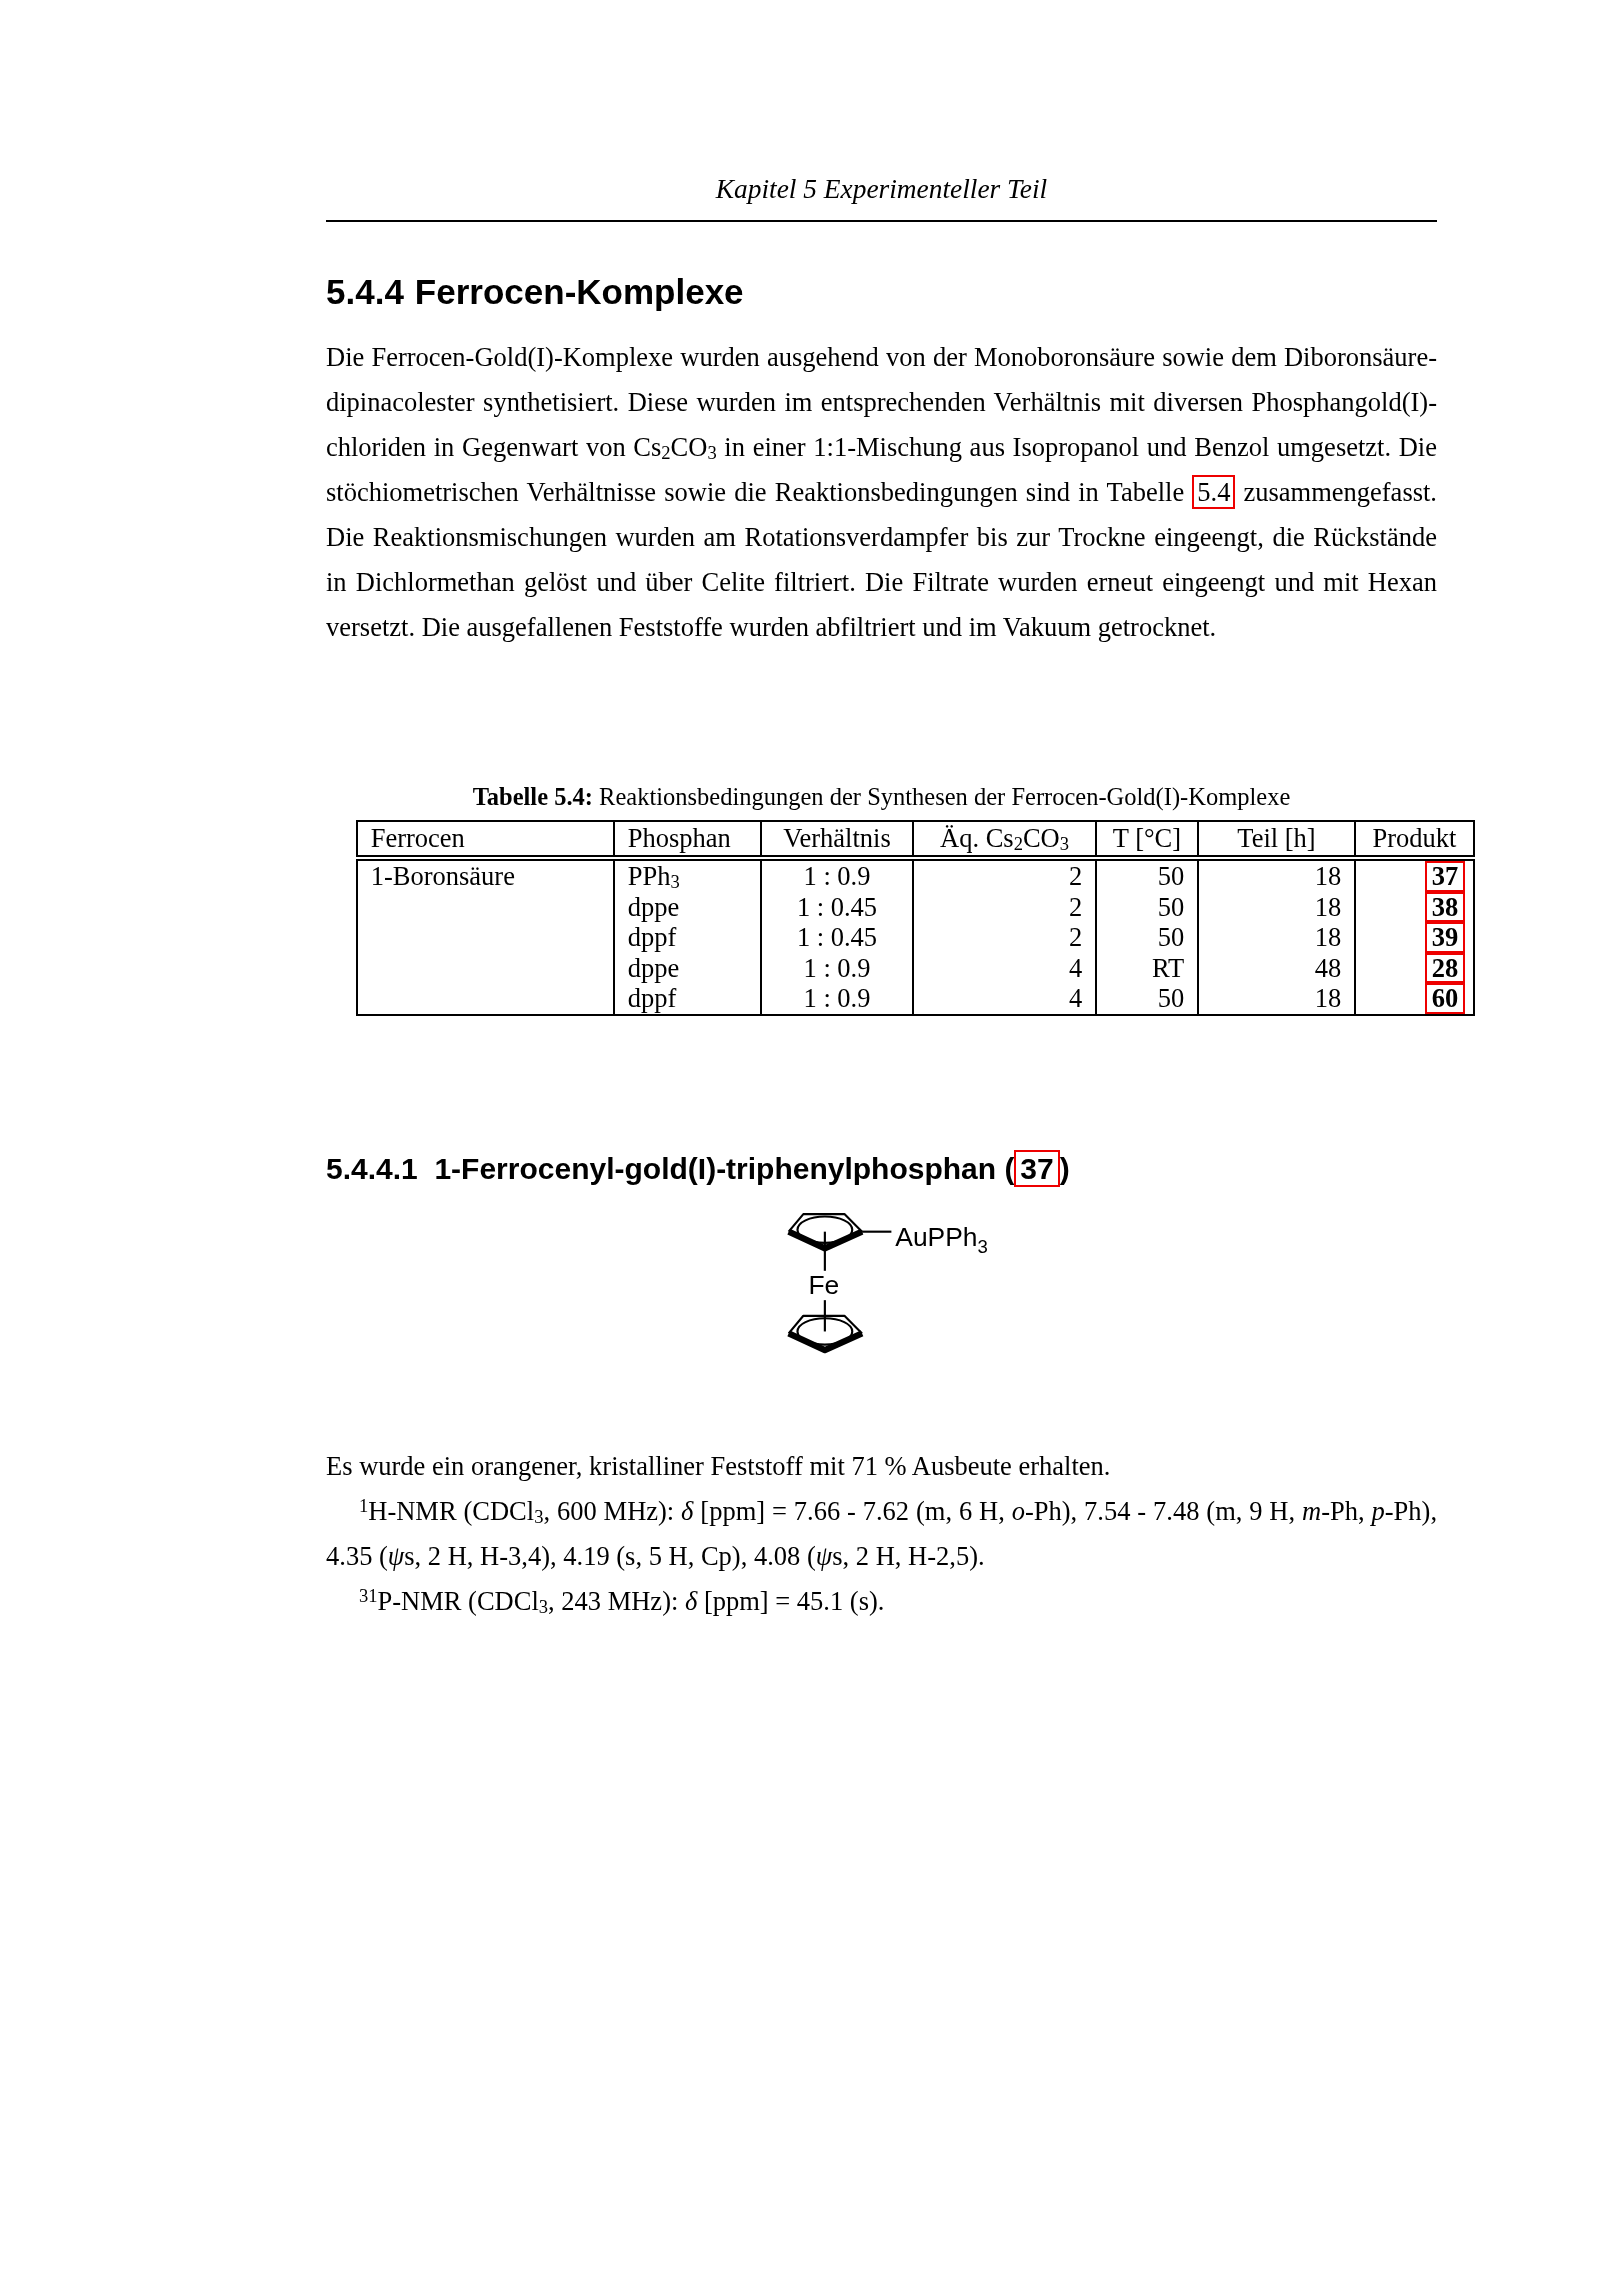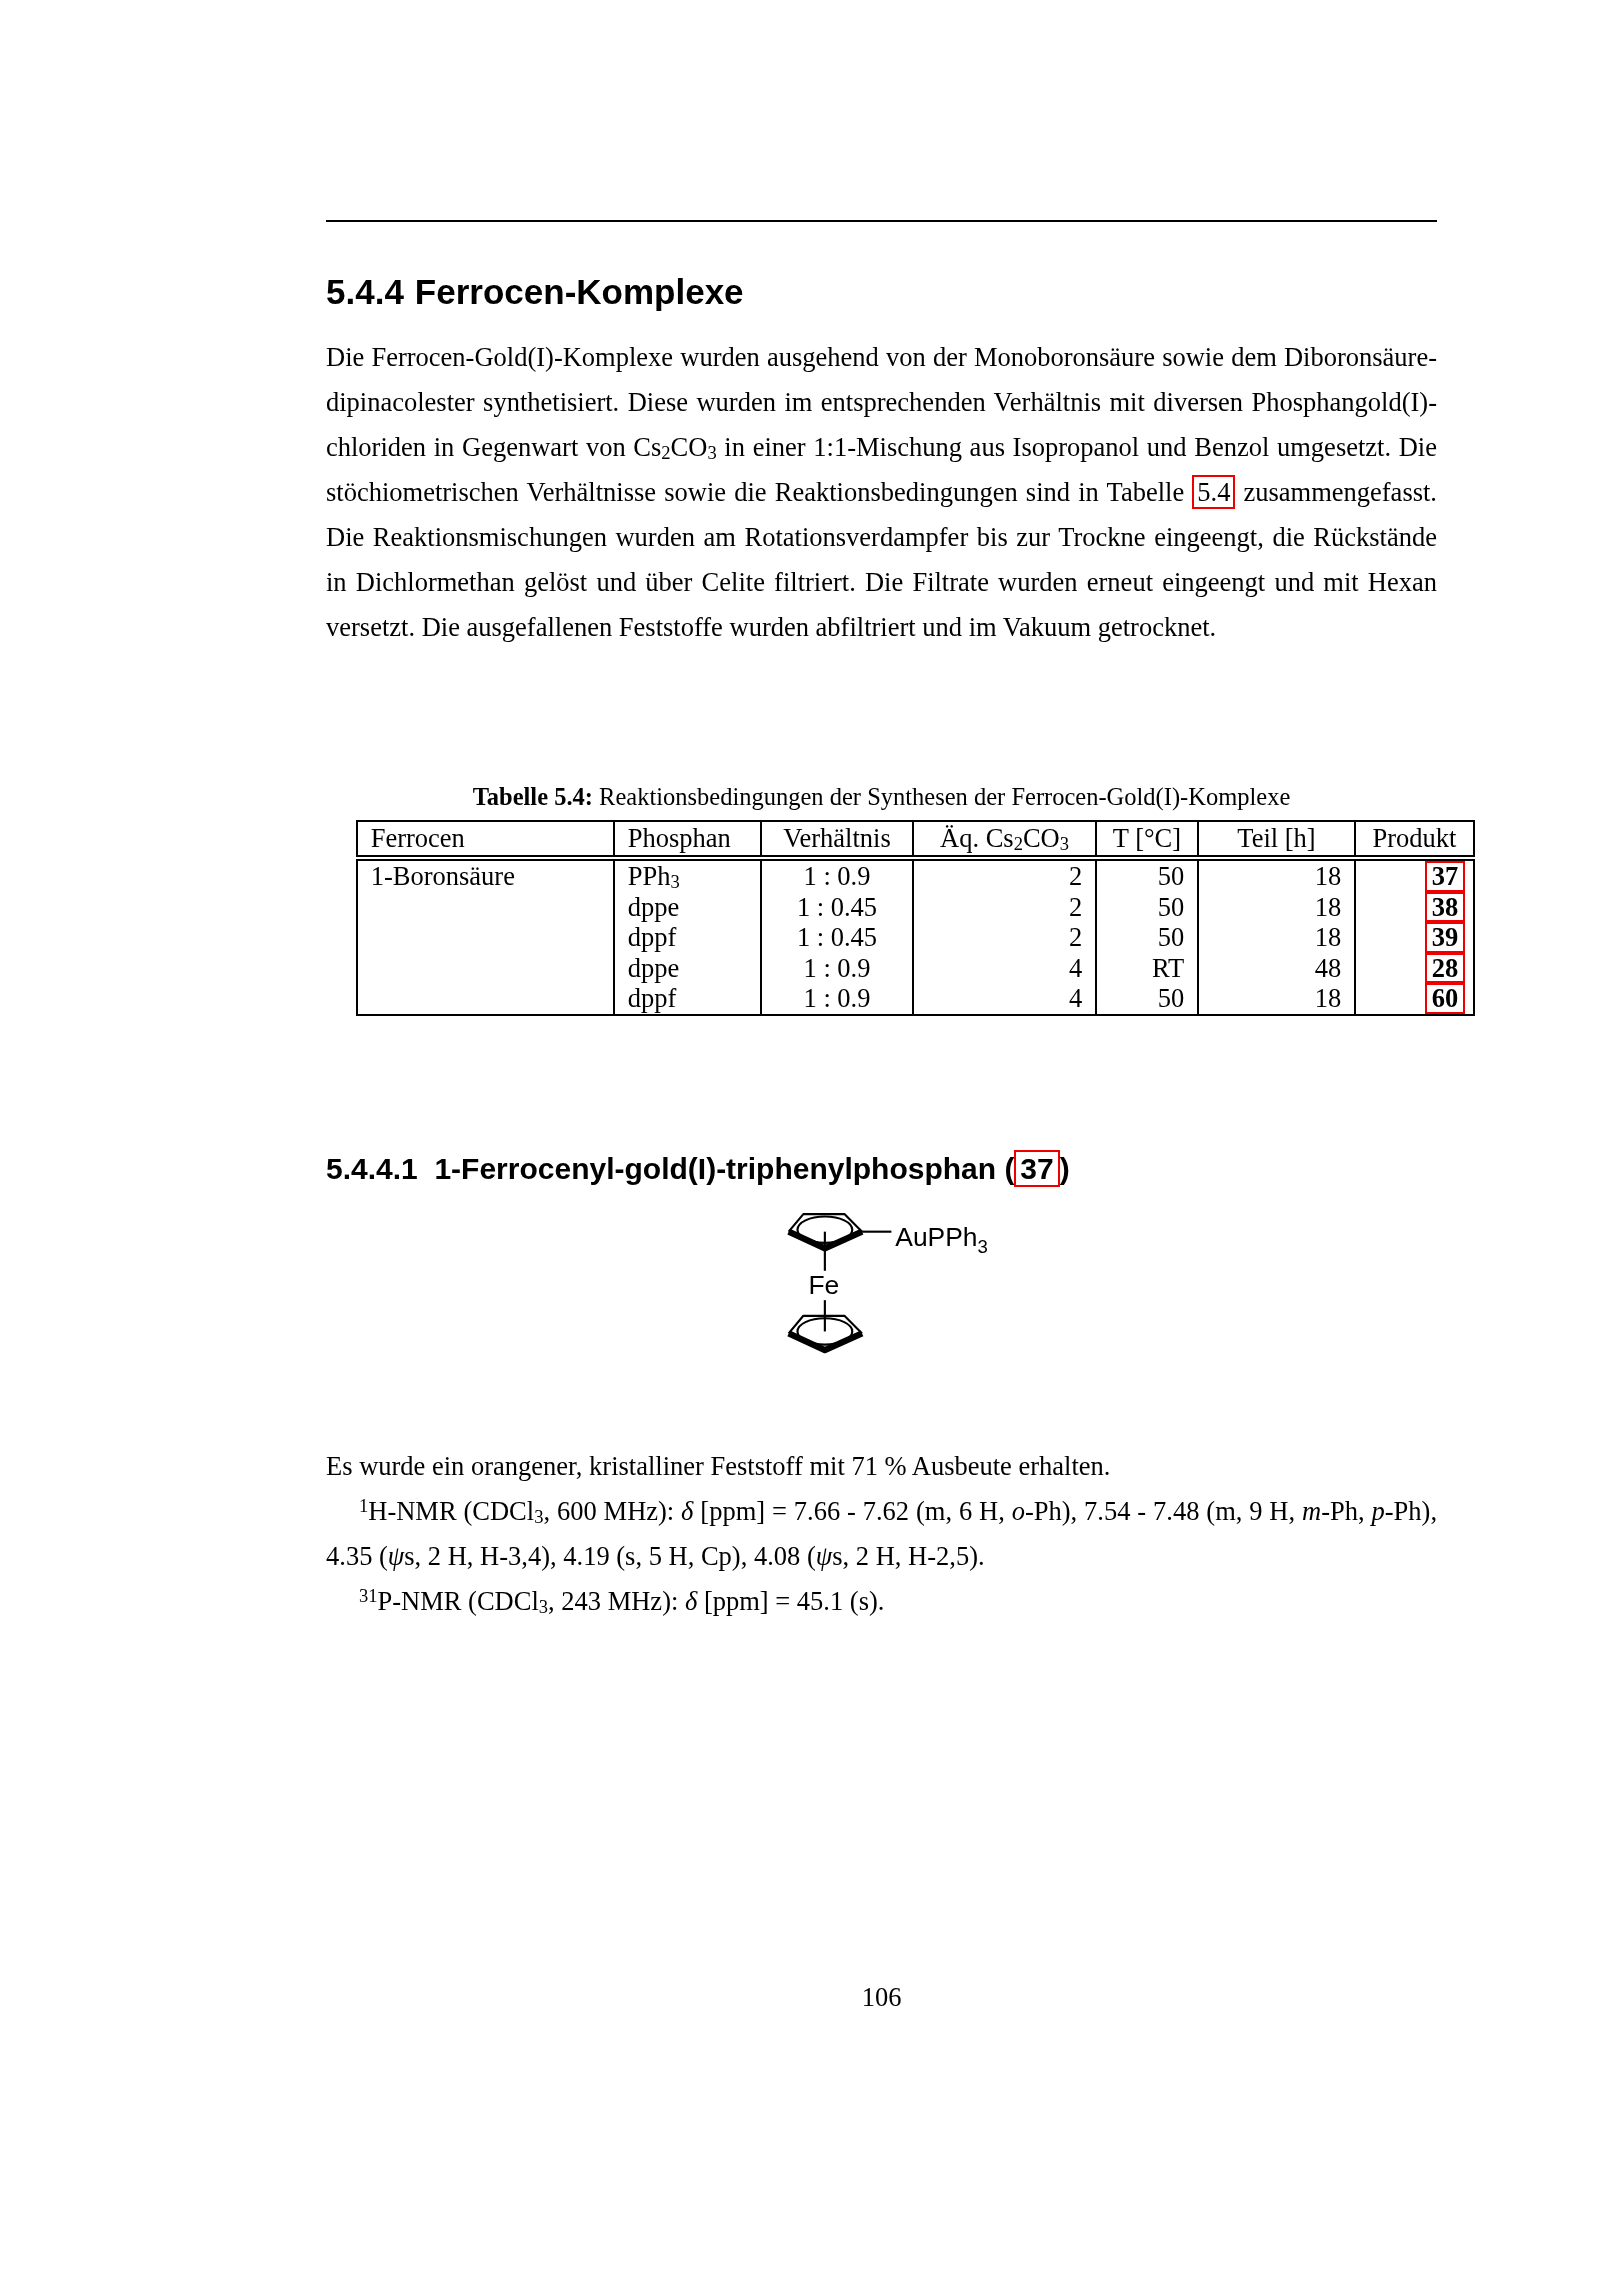--- a/index.html
+++ b/index.html
@@ -86,20 +86,21 @@
   .page-number {
     position:absolute; top:1982px; left:326px; width:1111px;
     text-align:center; font-size:26.5px; line-height:31px;
   }
 </style>
 </head>
 <body>
 
 <div class="page">
 
+  <div class="running-header">Kapitel 5 Experimenteller Teil</div>
   <div class="header-rule"></div>
 
   <div class="section-heading">
     <span class="num">5.4.4</span><span>Ferrocen-Komplexe</span>
   </div>
 
   <div class="intro">Die Ferrocen-Gold(I)-Komplexe wurden ausgehend von der Monoboronsäure sowie dem Diboronsäure-dipinacolester synthetisiert. Diese wurden im entsprechenden Verhältnis mit diversen Phosphangold(I)-chloriden in Gegenwart von Cs<sub>2</sub>CO<sub>3</sub> in einer 1:1-Mischung aus Isopropanol und Benzol umgesetzt. Die stöchiometrischen Verhältnisse sowie die Reaktionsbedingungen sind in Tabelle <span class="redbox">5.4</span> zusammengefasst. Die Reaktionsmischungen wurden am Rotationsverdampfer bis zur Trockne eingeengt, die Rückstände in Dichlormethan gelöst und über Celite filtriert. Die Filtrate wurden erneut eingeengt und mit Hexan versetzt. Die ausgefallenen Feststoffe wurden abfiltriert und im Vakuum getrocknet.</div>
 
   <div class="table-caption">
     <span class="cap-label">Tabelle 5.4:</span>
@@ -198,16 +199,15 @@
     <path d="M15,130 L52,147 L90,130" fill="none" stroke="#000" stroke-width="6.5" stroke-linejoin="round"></path>
     <ellipse cx="52" cy="128" rx="28" ry="13.5" fill="none" stroke="#000" stroke-width="2.2"></ellipse>
   </svg>
 
   <div class="results">
     <p>Es wurde ein orangener, kristalliner Feststoff mit 71 % Ausbeute erhalten.</p>
     <p class="indent"><sup>1</sup>H-NMR (CDCl<sub>3</sub>, 600 MHz): <span class="i">δ</span> [ppm] = 7.66 - 7.62 (m, 6 H, <span class="i">o</span>-Ph), 7.54 - 7.48 (m, 9 H, <span class="i">m</span>-Ph, <span class="i">p</span>-Ph), 4.35 (<span class="i">ψ</span>s, 2 H, H-3,4), 4.19 (s, 5 H, Cp), 4.08 (<span class="i">ψ</span>s, 2 H, H-2,5).</p>
     <p class="indent"><sup>31</sup>P-NMR (CDCl<sub>3</sub>, 243 MHz): <span class="i">δ</span> [ppm] = 45.1 (s).</p>
   </div>
 
-  <div class="page-number">106</div>
 
 </div>
 
 
 </body></html>

